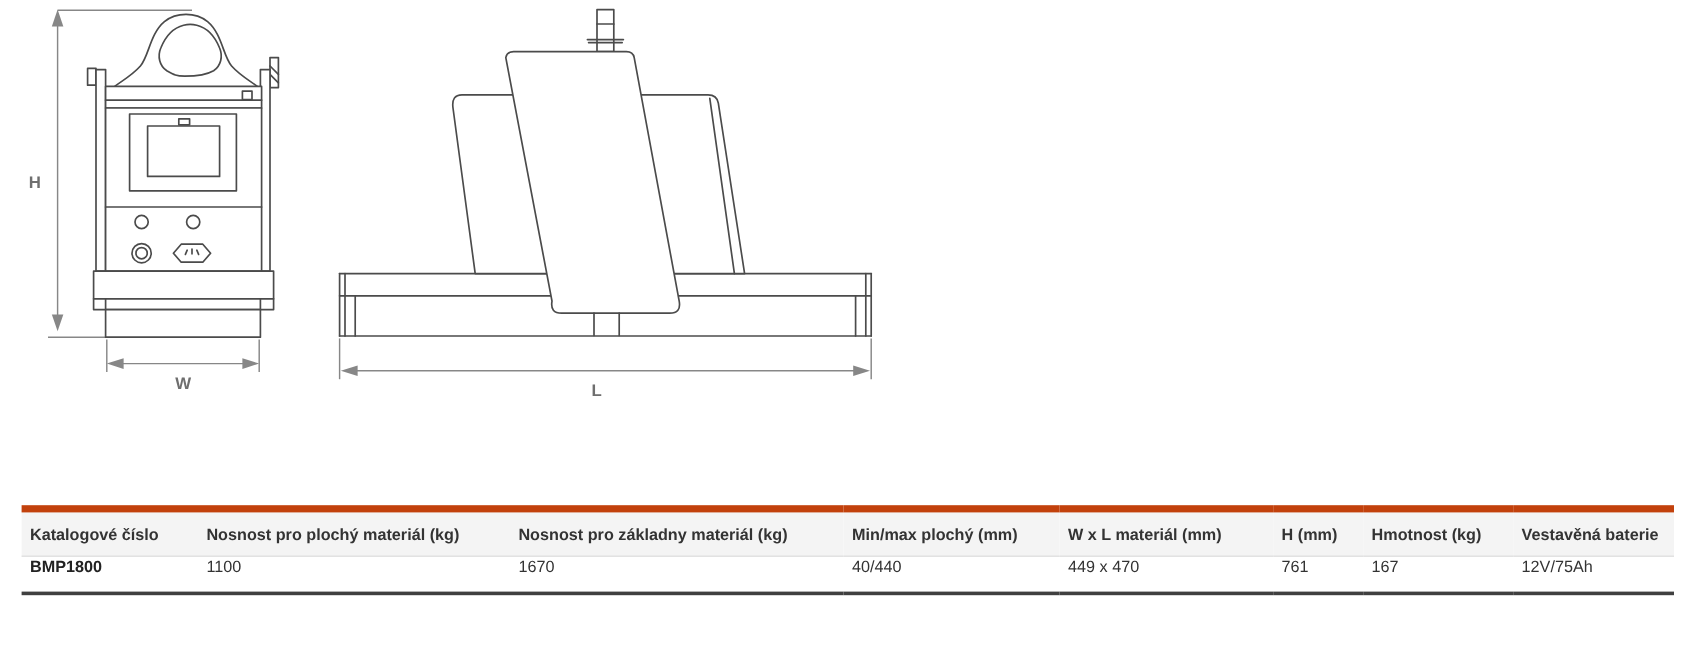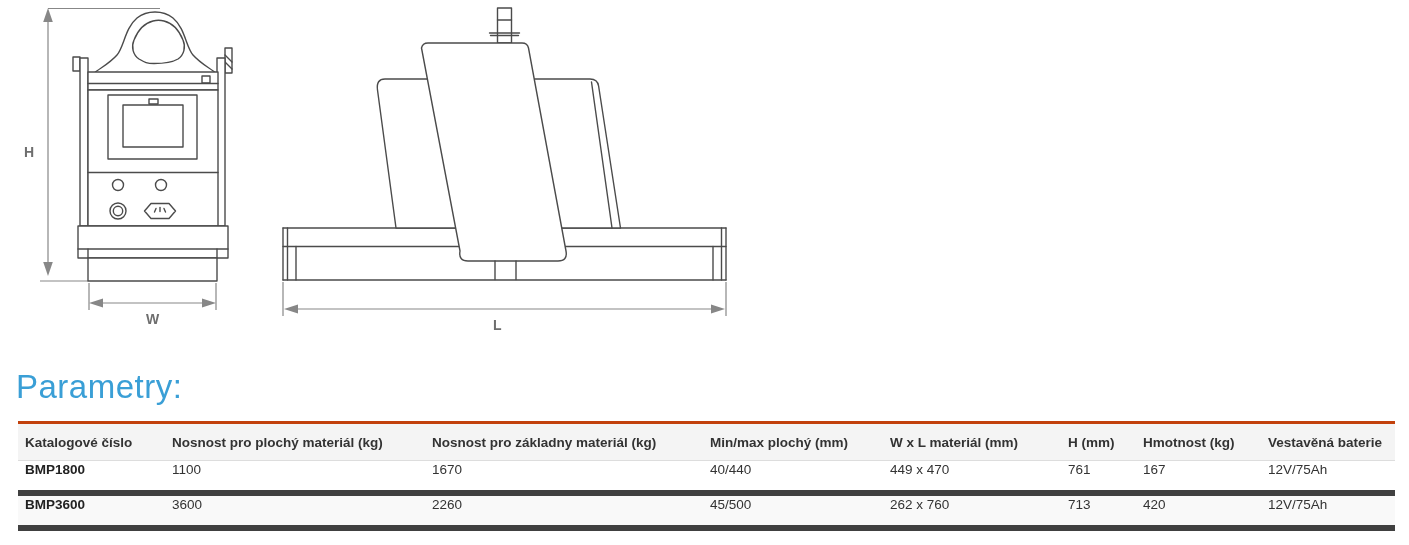--- a/index.html
+++ b/index.html
@@ -18,25 +18,25 @@
     position:absolute;left:16px;top:368px;margin:0;
     font-size:33px;font-weight:400;color:#3a9fd6;letter-spacing:0.5px;
   }
   
   .params-table{
     position:absolute;left:18px;top:421px;width:1377px;
     border-collapse:collapse;table-layout:fixed;
     font-size:13.5px;color:#333;
   }
   .params-table th{
-    background:#f4f4f4;border-top:3px solid #c2410c;border-bottom:1px solid #ddd;
+    background:#f4f4f4;border-top:6px solid #c2410c;border-bottom:1px solid #ddd;
     text-align:left;font-weight:bold;padding:11px 8px 10px 7px;white-space:nowrap;color:#333;
   }
   .params-table td{
-    border-bottom:6px solid #404040;padding:1px 8px 13px 7px;
+    border-bottom:3px solid #404040;padding:1px 8px 13px 7px;
     white-space:nowrap;vertical-align:middle;background:#fff;
   }
   .params-table tbody tr.striped td{background:#f9f9f9;}
   .params-table td.model{font-weight:bold;color:#222;}
   svg .ln{stroke:#4b4b4b;stroke-width:1.4;fill:none;stroke-linejoin:round;stroke-linecap:round;}
   svg .lnf{stroke:#4b4b4b;stroke-width:1.4;fill:#fff;stroke-linejoin:round;}
   svg .dim{stroke:#878787;stroke-width:1.2;fill:none;}
   svg .dimf{fill:#878787;stroke:none;}
 </style>
 </head>
@@ -152,21 +152,20 @@
       <line class="dim" x1="293" y1="309" x2="716" y2="309"></line>
       <polygon class="dimf" points="284,309 298,304.6 298,313.4"></polygon>
       <polygon class="dimf" points="725,309 711,304.6 711,313.4"></polygon>
     </g>
   </svg>
 
   <span class="dim-label" style="left:24px;top:144px;">H</span>
   <span class="dim-label" style="left:146px;top:311px;">W</span>
   <span class="dim-label" style="left:493px;top:317px;">L</span>
 
-  <h2 class="params-heading">Parametry:</h2>
 
   <table class="params-table">
     <colgroup>
       <col style="width:147px">
         <col style="width:260px">
         <col style="width:278px">
         <col style="width:180px">
       <col style="width:178px">
         <col style="width:75px">
         <col style="width:125px">
@@ -188,26 +187,16 @@
       <tr>
         <td class="model">BMP1800</td>
         <td>1100</td>
         <td>1670</td>
         <td>40/440</td>
         <td>449 x 470</td>
         <td>761</td>
         <td>167</td>
         <td>12V/75Ah</td>
       </tr>
-      <tr class="striped">
-        <td class="model">BMP3600</td>
-        <td>3600</td>
-        <td>2260</td>
-        <td>45/500</td>
-        <td>262 x 760</td>
-        <td>713</td>
-        <td>420</td>
-        <td>12V/75Ah</td>
-      </tr>
     </tbody>
   </table>
 
 </div>
 
 </body></html>

